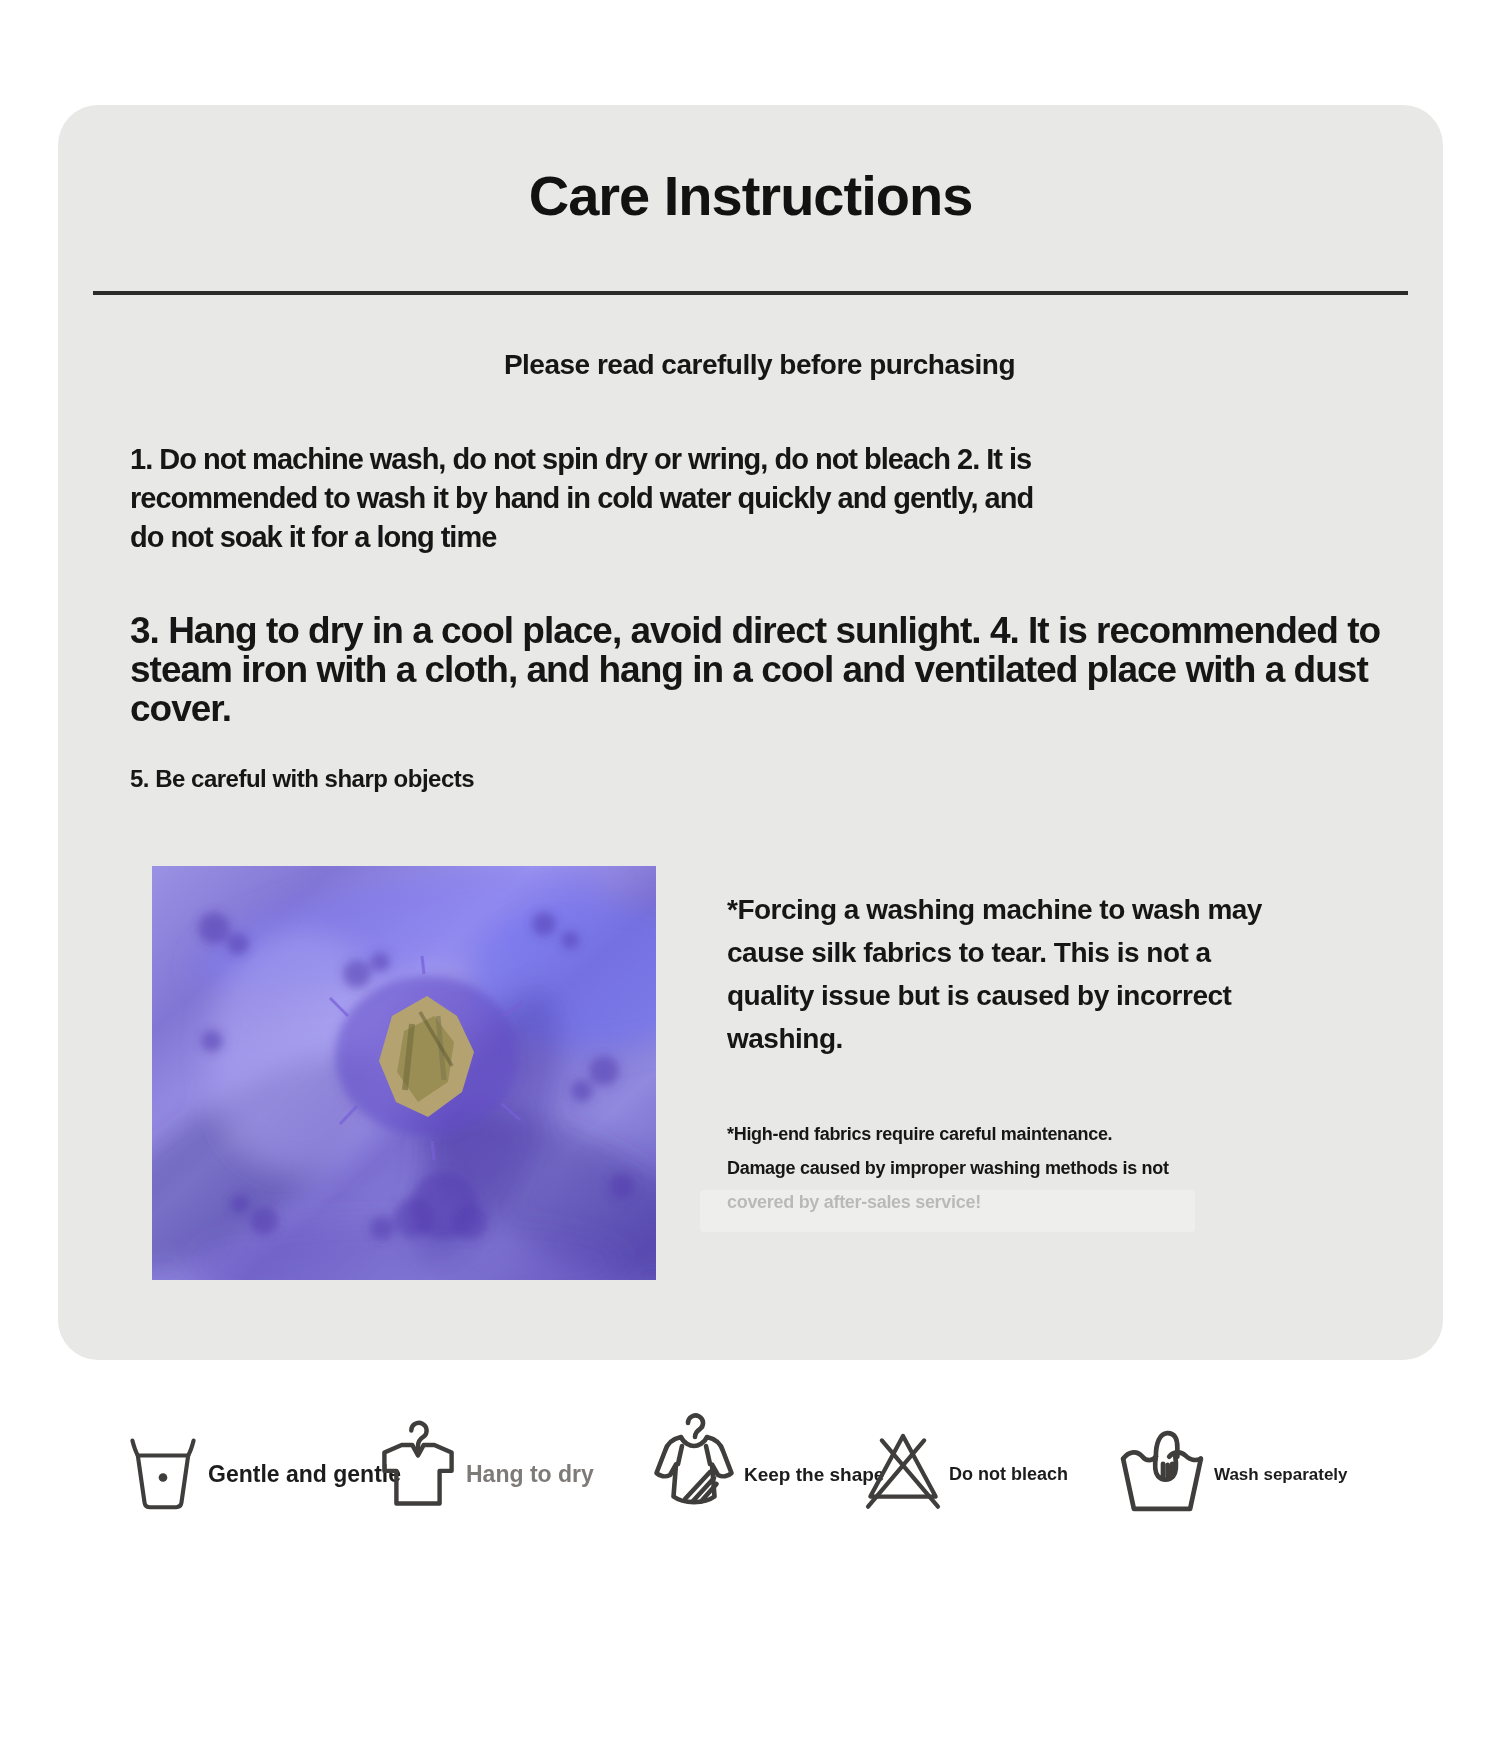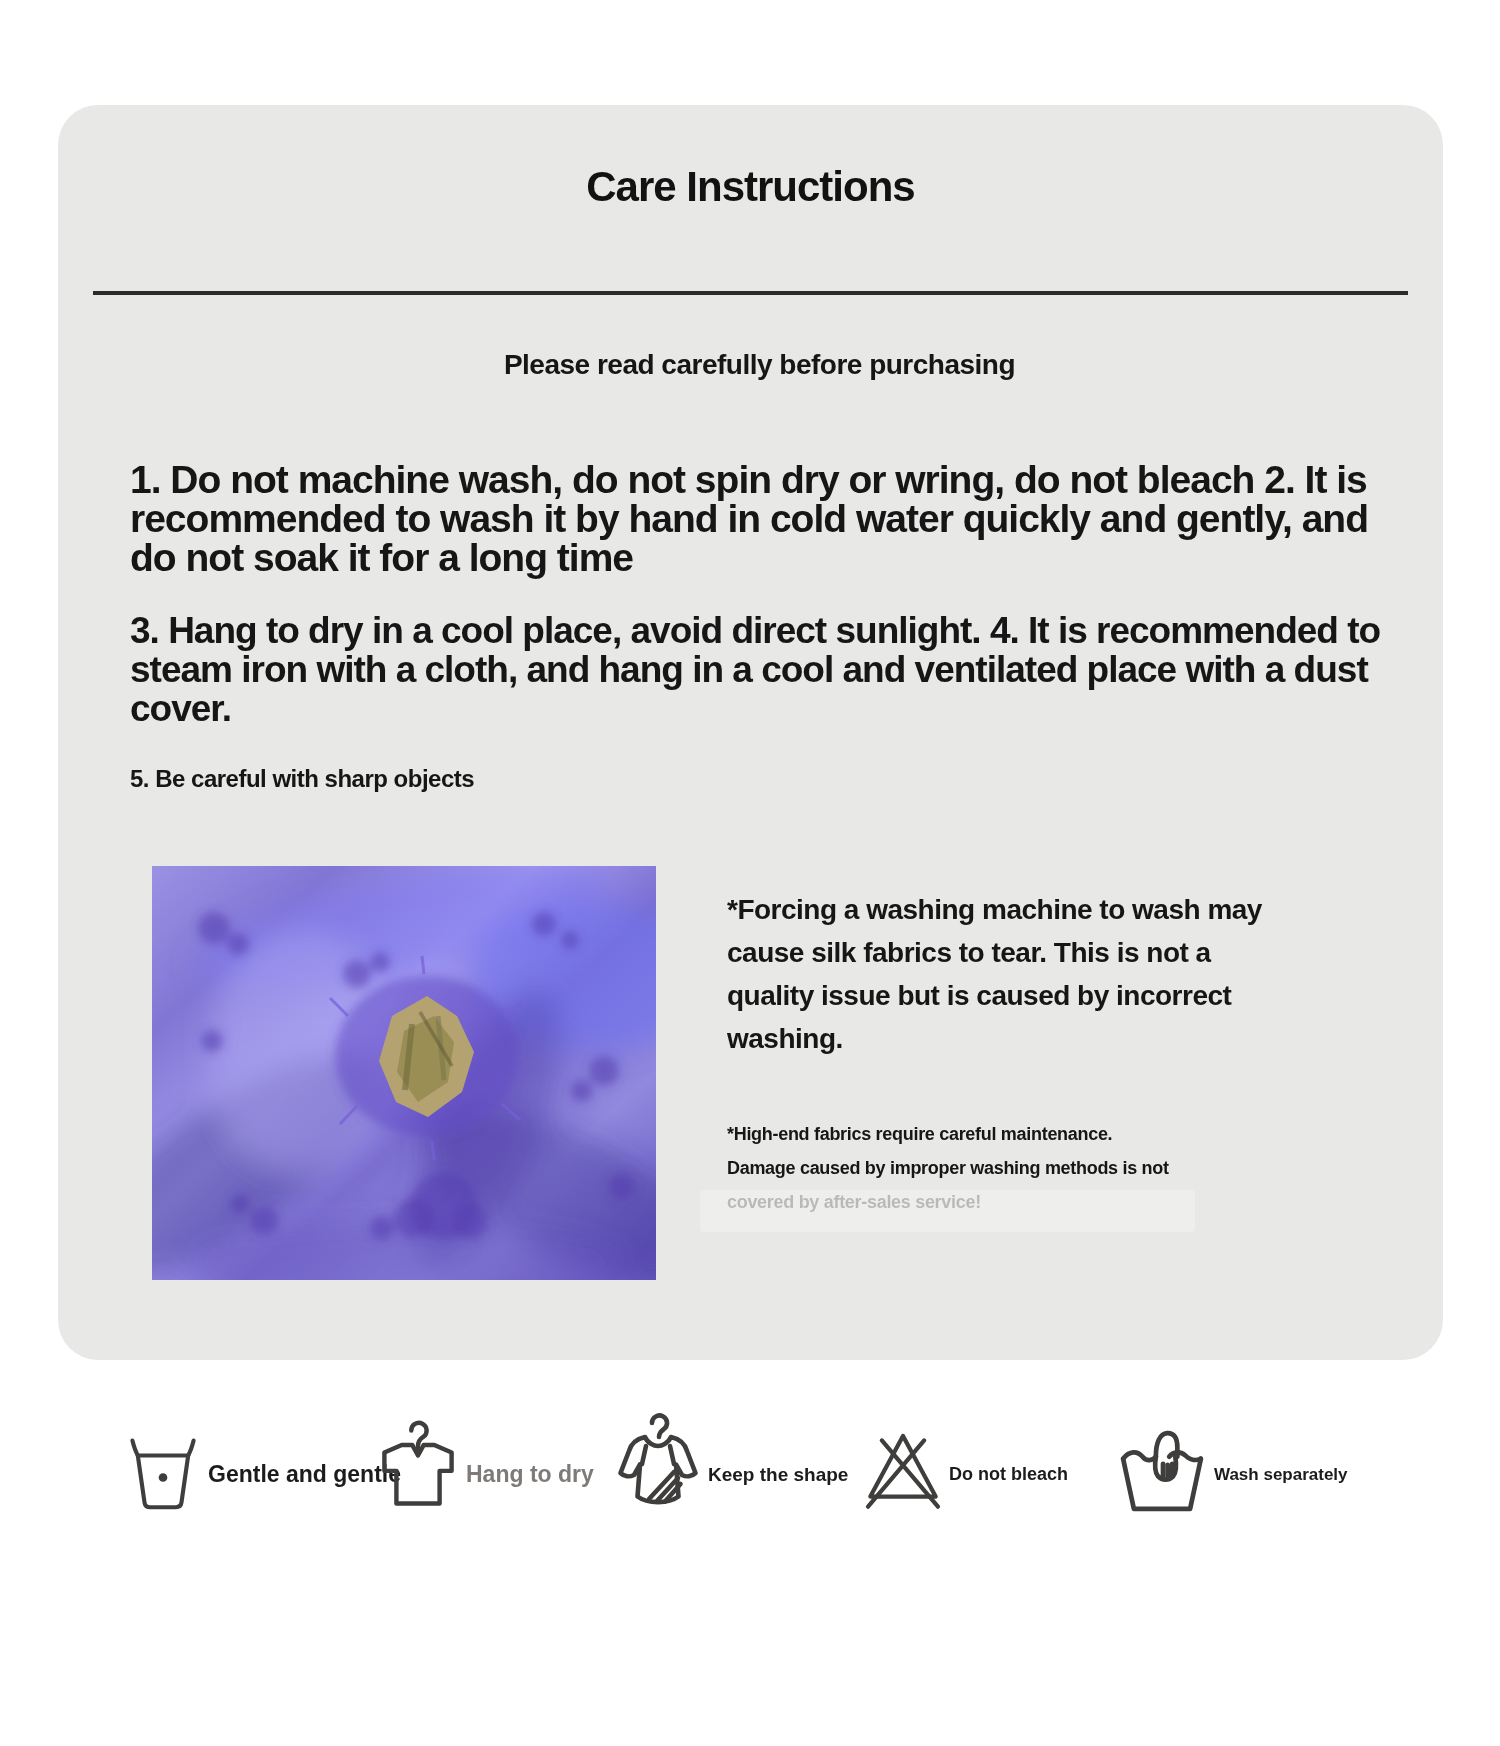--- a/index.html
+++ b/index.html
@@ -10,33 +10,33 @@
     font-family:"Liberation Sans","DejaVu Sans",sans-serif;
     color:#161616; font-weight:bold;
   }
   .panel {
     position:absolute; left:58px; top:105px;
     width:1385px; height:1255px;
     background:#e8e8e7; border-radius:40px;
   }
   .title {
     position:absolute; left:0; top:58px; width:100%;
-    text-align:center; font-size:42px; letter-spacing:-1px;
+    text-align:center; font-size:56px; letter-spacing:-1px;
     color:#121212;
   }
   .divider {
     position:absolute; left:35px; top:186px;
     width:1315px; height:4px; background:#2b2b2b;
   }
   .subtitle {
     position:absolute; left:0; top:244px; width:100%;
     text-align:center; font-size:28px; letter-spacing:-0.5px;padding-left:18px;
   }
   .para { white-space:pre-line; position:absolute; left:72px; }
-  .para-1 { top:355px; font-size:39px; line-height:39px; letter-spacing:-1px; }
+  .para-1 { top:335px; font-size:29px; line-height:39px; letter-spacing:-1px; }
   .para-2 { top:506px; font-size:37px; line-height:39px; letter-spacing:-1px; }
   .para-3 { top:660px; font-size:24px; letter-spacing:-0.5px; }
   .photo {
     position:absolute; left:94px; top:761px;
     width:504px; height:414px; overflow:hidden; background:#8d83db;
   }
   .warn-primary {
     position:absolute; left:669px; top:783px; width:660px;
     white-space:pre-line; font-size:28px; line-height:43px; letter-spacing:-0.5px;
   }
@@ -48,21 +48,21 @@
     position:absolute; left:642px; top:1085px;
     width:495px; height:42px; background:#f0f0ef; opacity:0.75; border-radius:4px;
   }
   .icons-row { position:absolute; left:0; top:1400px; width:1500px; height:220px; }
   .icon-col {
     position:absolute; top:0; width:230px;
     display:flex; flex-direction:row; align-items:center;
   }
   .icon-col-1 { left:118px; }
   .icon-col-2 { left:370px; }
-  .icon-col-3 { left:608px; }
+  .icon-col-3 { left:644px; }
   .icon-col-4 { left:857px; }
   .icon-col-5 { left:1110px; }
   .icon-box {
     height:115px; display:flex; align-items:flex-end; justify-content:center;
   }
   .icon-box svg { display:block; }
   .icon-label { margin-top:34px; text-align:center; white-space:nowrap; }
   .icon-col-1 .icon-label { font-size:23px; }
   .icon-col-2 .icon-label { font-size:23px; }
   .icon-col-3 .icon-label { font-size:19px; }

